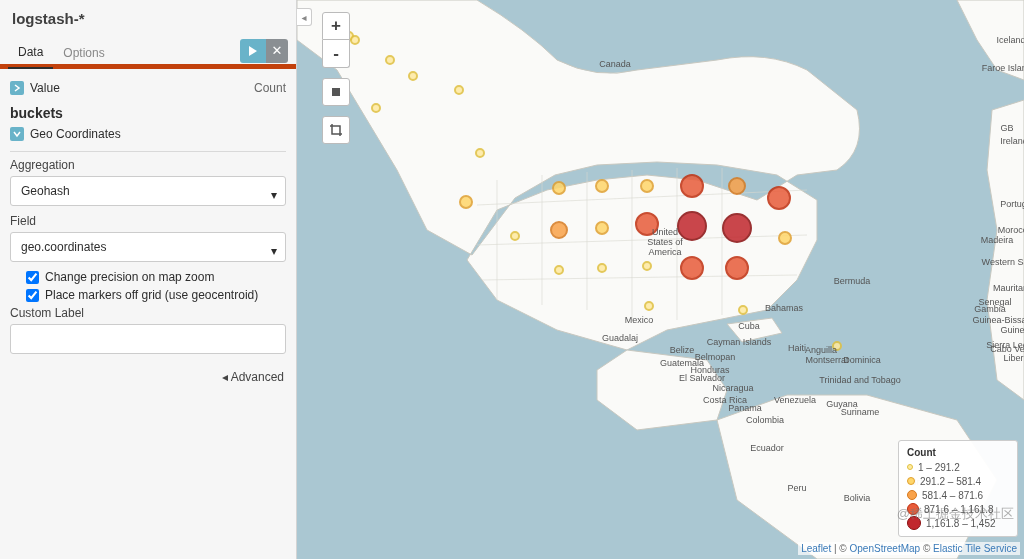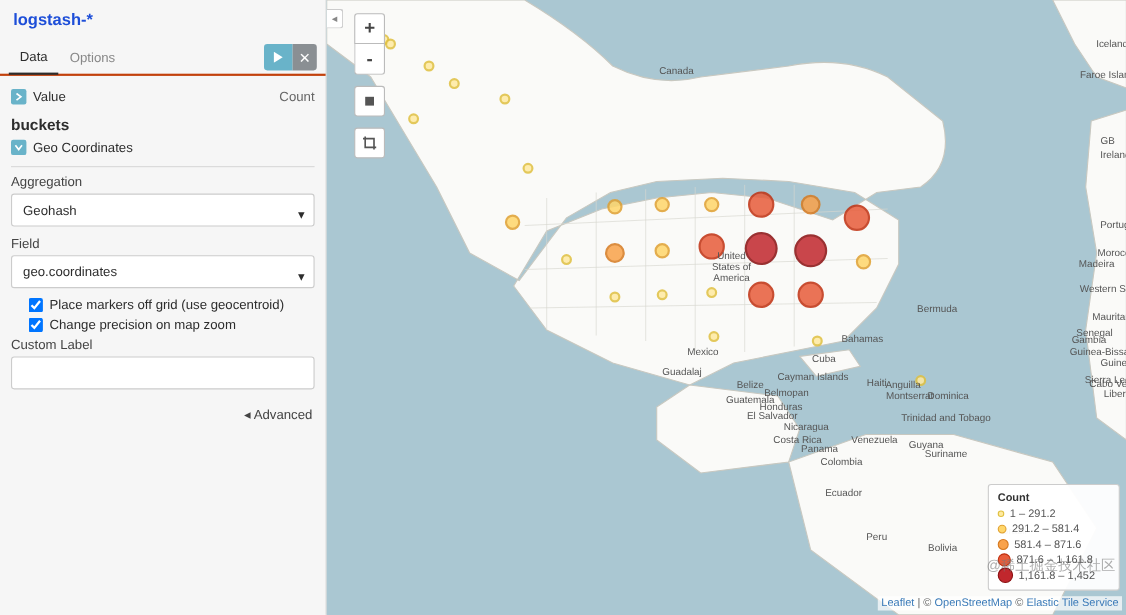--- a/index.html
+++ b/index.html
@@ -1,19 +1,19 @@
 <!DOCTYPE html>
 <html><head>
 <meta charset="utf-8">
 <style>
 *{box-sizing:border-box;margin:0;padding:0;font-family:"Helvetica Neue",Arial,sans-serif}
 body{width:1024px;height:559px;overflow:hidden;display:flex;background:#fff;font-size:12px;color:#2d2d2d}
 .sidebar{width:297px;height:559px;background:#f6f6f6;border-right:1px solid #d4d4d4;display:flex;flex-direction:column}
-.title-row{padding:10px 12px;font-weight:700;font-size:15px;color:#1d4ed8}
-.tabs-row{display:flex;align-items:center;border-bottom:2px solid #c2410c;padding:0 8px;height:32px}
+.title-row{padding:10px 12px;font-weight:700;font-size:15px;color:#404040}
+.tabs-row{display:flex;border-bottom:5px solid #c2410c;padding:0 8px;height:32px}
 .tab{padding:0 10px;height:32px;display:flex;align-items:center;color:#888;cursor:pointer}
 .tab.active{color:#2d2d2d;border-bottom:2px solid #2d2d2d}
 .tabs-spacer{flex:1}
 .run-group{display:flex;align-items:center}
 .btn-run{width:26px;height:24px;background:#69b3c9;display:flex;align-items:center;justify-content:center;border-radius:3px 0 0 3px;cursor:pointer}
 .btn-close{width:22px;height:24px;background:#8a8f93;display:flex;align-items:center;justify-content:center;border-radius:0 3px 3px 0;cursor:pointer;color:#fff;font-size:13px}
 .panel{padding:6px 10px}
 .section-h{font-weight:700;font-size:14px;margin-top:4px}
 .row-line{display:flex;align-items:center;height:26px}
 .sq{width:14px;height:14px;background:#69b3c9;border-radius:2px;margin-right:6px;display:flex;align-items:center;justify-content:center}
@@ -88,25 +88,25 @@
       <span>Geohash</span>
       <span class="caret">▾</span>
     </div>
     <div class="lbl">Field</div>
     <div class="select">
       <span>geo.coordinates</span>
       <span class="caret">▾</span>
     </div>
     <label class="cb-row">
       <input type="checkbox" checked="" style="">
-      <span>Place markers off grid (use geocentroid)</span>
+      <span>Change precision on map zoom</span>
     </label>
     <label class="cb-row">
       <input type="checkbox" checked="" style="">
-      <span>Change precision on map zoom</span>
+      <span>Place markers off grid (use geocentroid)</span>
     </label>
     <div class="lbl">Custom Label</div>
     <input class="txt" type="text" style="">
   </div>
   <div class="adv">◂ <span>Advanced</span></div>
 </div>
 
 <div class="map-area">
   <svg class="world" width="727" height="559">
     <rect width="727" height="559" fill="#aac7d2"></rect>

